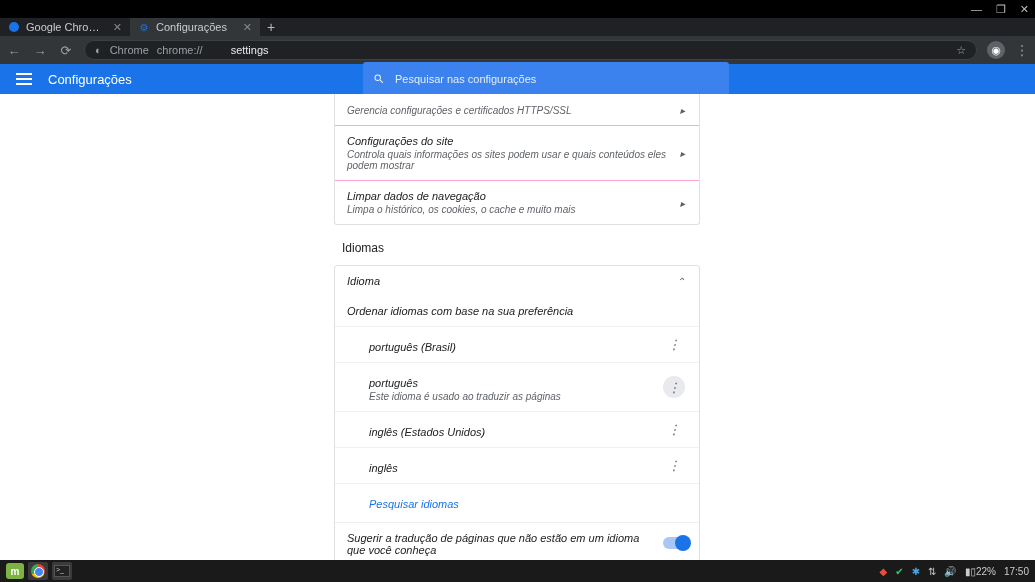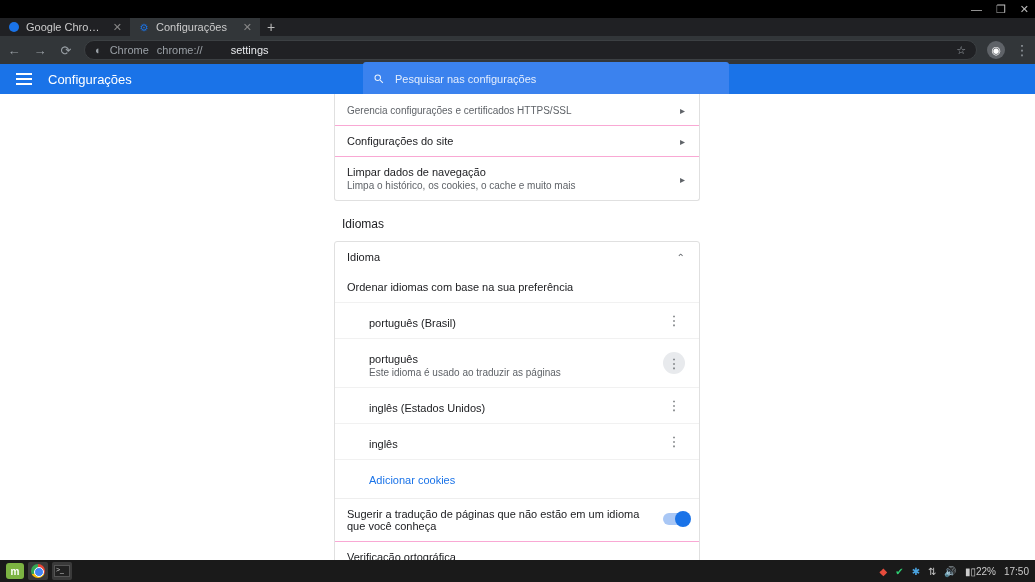--- a/index.html
+++ b/index.html
@@ -41,21 +41,21 @@
 .search-box { height:34px; background:#3b82ee; border-radius:3px; display:flex; align-items:center; padding:0 10px; gap:10px; }
 .search-box svg { fill:#fff; opacity:0.9; }
 .search-box input { flex:1; background:transparent; border:none; outline:none; color:#fff; font-size:11px; }
 .search-box input::placeholder { color:#e3edfd; }
 
 
 .viewport { height: calc(582px - 18px - 18px - 28px - 30px - 22px); background:#fff; overflow:hidden; position:relative; }
 .content-scroll { position:absolute; left:0; right:0; top:0; padding-bottom:20px; }
 .content-col { width:366px; margin-left:334px; }
 
-.card { background:#fff; border:1px solid #e0e0e0; border-radius:3px; margin-bottom:16px; }
+.card { background:#fff; border:1px solid #e0e0e0; border-radius:3px; margin-bottom:16px;font-style:italic; }
 .row { padding:9px 12px; position:relative; }
 .row + .row { border-top:1px solid #f9a8d4; }
 .row-title { font-size:11px; color:#202124; }
 .row-sub { font-size:10px; color:#5f6368; margin-top:2px; }
 .row-caret { position:absolute; right:14px; top:50%; transform:translateY(-50%); color:#5f6368; font-size:10px; }
 .row-toggle { position:absolute; right:10px; top:50%; transform:translateY(-50%); }
 
 .section-h { font-size:12px; color:#202124; margin:14px 0 10px 8px; }
 
 .lang-intro { font-size:11px; color:#202124; padding:9px 12px; }
@@ -147,20 +147,21 @@
   <div class="content-scroll">
     <div class="content-col">
 
       <div class="card" style="border-top:none; border-top-left-radius:0; border-top-right-radius:0;">
         <div class="row">
           <div class="row-sub">Gerencia configurações e certificados HTTPS/SSL</div>
           <span class="row-caret">▸</span>
         </div>
         <div class="row">
           <div class="row-title">Configurações do site</div>
+          <div class="row-sub">Controla quais informações os sites podem usar e quais conteúdos eles podem mostrar</div>
           <span class="row-caret">▸</span>
         </div>
         <div class="row">
           <div class="row-title">Limpar dados de navegação</div>
           <div class="row-sub">Limpa o histórico, os cookies, o cache e muito mais</div>
           <span class="row-caret">▸</span>
         </div>
       </div>
 
       <div class="section-h">Idiomas</div>
@@ -183,21 +184,21 @@
         </div>
         <div class="lang-item">
           <div class="lname">inglês (Estados Unidos)</div>
           <span class="lang-kebab">⋮</span>
         </div>
         <div class="lang-item">
           <div class="lname">inglês</div>
           <span class="lang-kebab">⋮</span>
         </div>
         <div class="add-lang">
-          <a>Adicionar cookies</a>
+          <a>Pesquisar idiomas</a>
         </div>
 
         <div class="row" style="border-top:1px solid #eee;">
           <div class="row-title" style="padding-right:40px;">Sugerir a tradução de páginas que não estão em um idioma que você conheça</div>
           <span class="row-toggle"><span class="toggle on"></span></span>
         </div>
 
         <div class="row">
           <div class="row-title">Verificação ortográfica</div>
 

